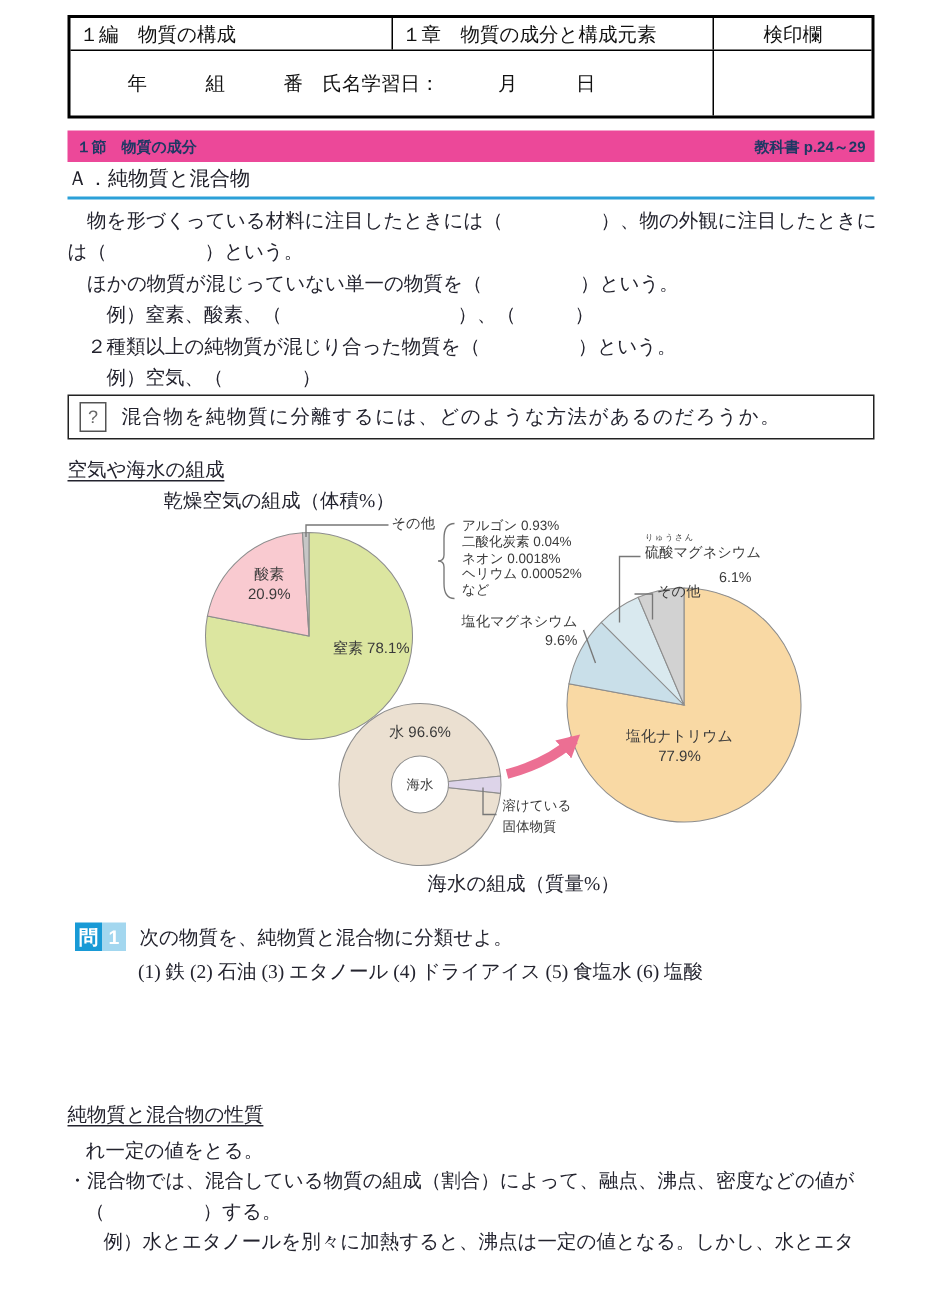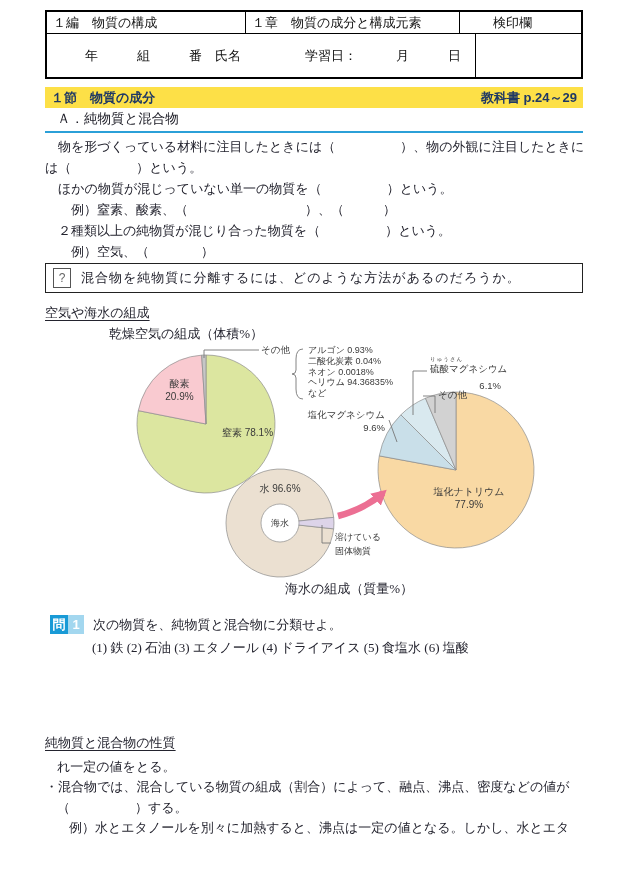--- a/index.html
+++ b/index.html
@@ -8,30 +8,30 @@
     font-family:"Liberation Serif","DejaVu Serif",serif;color:#23232e;
   }
   .abs{position:absolute;}
   .sans{font-family:"Liberation Sans","DejaVu Sans",sans-serif;}
   
   .hd-table{left:45px;top:10px;width:538px;border:2px solid #000;box-sizing:border-box;
     font-family:"Liberation Sans","DejaVu Sans",sans-serif;font-size:13px;color:#111;}
   .hd-row1{display:flex;height:22px;border-bottom:1.5px solid #000;box-sizing:border-box;}
   .hd-row2{display:flex;height:43px;box-sizing:border-box;}
   .hd-cell{box-sizing:border-box;display:flex;align-items:center;padding:0 6px;}
-  .hd-unit{width:199px;border-right:1.5px solid #000;text-align:center;}
+  .hd-unit{width:215px;border-right:1.5px solid #000;text-align:center;}
   .hd-chapter{width:214px;border-right:1.5px solid #000;}
   .hd-stamp{width:105px;justify-content:center;}
-  .hd-name{width:429px;border-right:1.5px solid #000;justify-content:space-between;padding:0 14px 0 38px;}
+  .hd-name{width:429px;border-right:1.5px solid #000;padding:0 14px 0 38px;}
   .hd-empty{width:105px;}
   
-  .sec-bar{left:45px;top:87px;width:538px;height:21px;background:#fde047;display:flex;align-items:center;
+  .sec-bar{left:45px;top:87px;width:538px;height:21px;background:#ec4899;display:flex;align-items:center;
     justify-content:space-between;padding:0 6px;box-sizing:border-box;
-    font-family:"Liberation Sans","DejaVu Sans",sans-serif;font-size:13px;font-weight:bold;color:#1f3864;}
-  .subsec{left:57px;top:110px;font-size:13.5px;color:#20202a;}
+    font-family:"Liberation Sans","DejaVu Sans",sans-serif;font-size:10px;font-weight:bold;color:#1f3864;}
+  .subsec{left:45px;top:110px;font-size:13.5px;color:#20202a;}
   .blue-rule{left:45px;top:131px;width:538px;height:2px;background:#2ba0d8;}
   
   .para{left:45px;width:545px;font-size:13px;line-height:21px;}
   .para .ind1{padding-left:13px;}
   .para .ind2{padding-left:26px;}
   .props{left:45px;top:733px;width:545px;font-size:13px;line-height:20.6px;}
   .props .head{text-decoration:underline;text-underline-offset:3px;margin-bottom:3px;}
   .props .ind1{padding-left:12px;}
   .props .ind2{padding-left:24px;}
   
@@ -138,21 +138,21 @@
       </g>
       <path d="M 293,191 Q 320,184 338,168" stroke="#ec6f93" stroke-width="6.5" fill="none" marker-end="url(#ah)"></path>
     </svg>
 
     <div class="serifcap" style="left:64px;top:0px">乾燥空気の組成（体積%）</div>
     <div class="lab f95" style="left:216px;top:19px">その他</div>
     <div class="lab f9" style="left:263px;top:20px">
       <div>アルゴン 0.93%</div>
       <div>二酸化炭素 0.04%</div>
       <div>ネオン 0.0018%</div>
-      <div>ヘリウム 94.36835%</div>
+      <div>ヘリウム 0.00052%</div>
       <div>など</div>
     </div>
     <div class="lab f10 ctr" style="left:112px;top:52px;width:45px">
       <div>酸素</div>
       <div>20.9%</div>
     </div>
     <div class="lab f10 ctr" style="left:160px;top:101px;width:85px">
       <span>窒素</span>
       <span>78.1%</span>
     </div>
@@ -167,21 +167,21 @@
       <div style="margin-top:3px">固体物質</div>
     </div>
     <div class="serifcap" style="left:240px;top:255px">海水の組成（質量%）</div>
 
     <div class="lab furi" style="left:385px;top:31px">りゅうさん</div>
     <div class="lab f95" style="left:385px;top:38px">硫酸マグネシウム</div>
     <div class="lab f95 rt" style="left:384px;top:55px;width:72px">6.1%</div>
     <div class="lab f95" style="left:393px;top:64px">その他</div>
     <div class="lab f95 rt" style="left:250px;top:84px;width:90px">塩化マグネシウム</div>
     <div class="lab f95 rt" style="left:250px;top:97px;width:90px">9.6%</div>
-    <div class="lab f10 ctr" style="left:374px;top:160px;width:100px">
+    <div class="lab f10 ctr" style="left:358px;top:160px;width:100px">
       <div>塩化ナトリウム</div>
       <div>77.9%</div>
     </div>
   </div>
 
   <div class="abs q1-row">
     <div class="q1-badge">
       <span class="b1">問</span>
       <span class="b2">1</span>
     </div>

